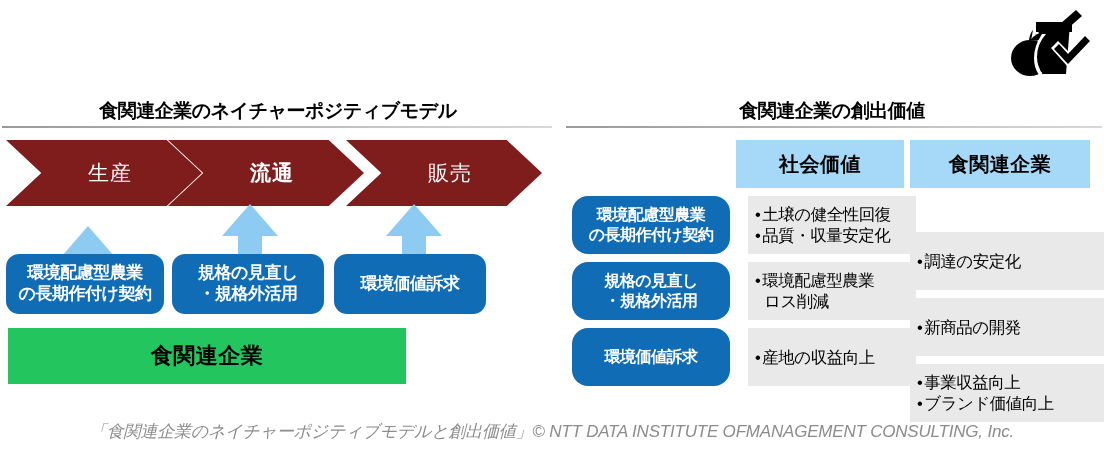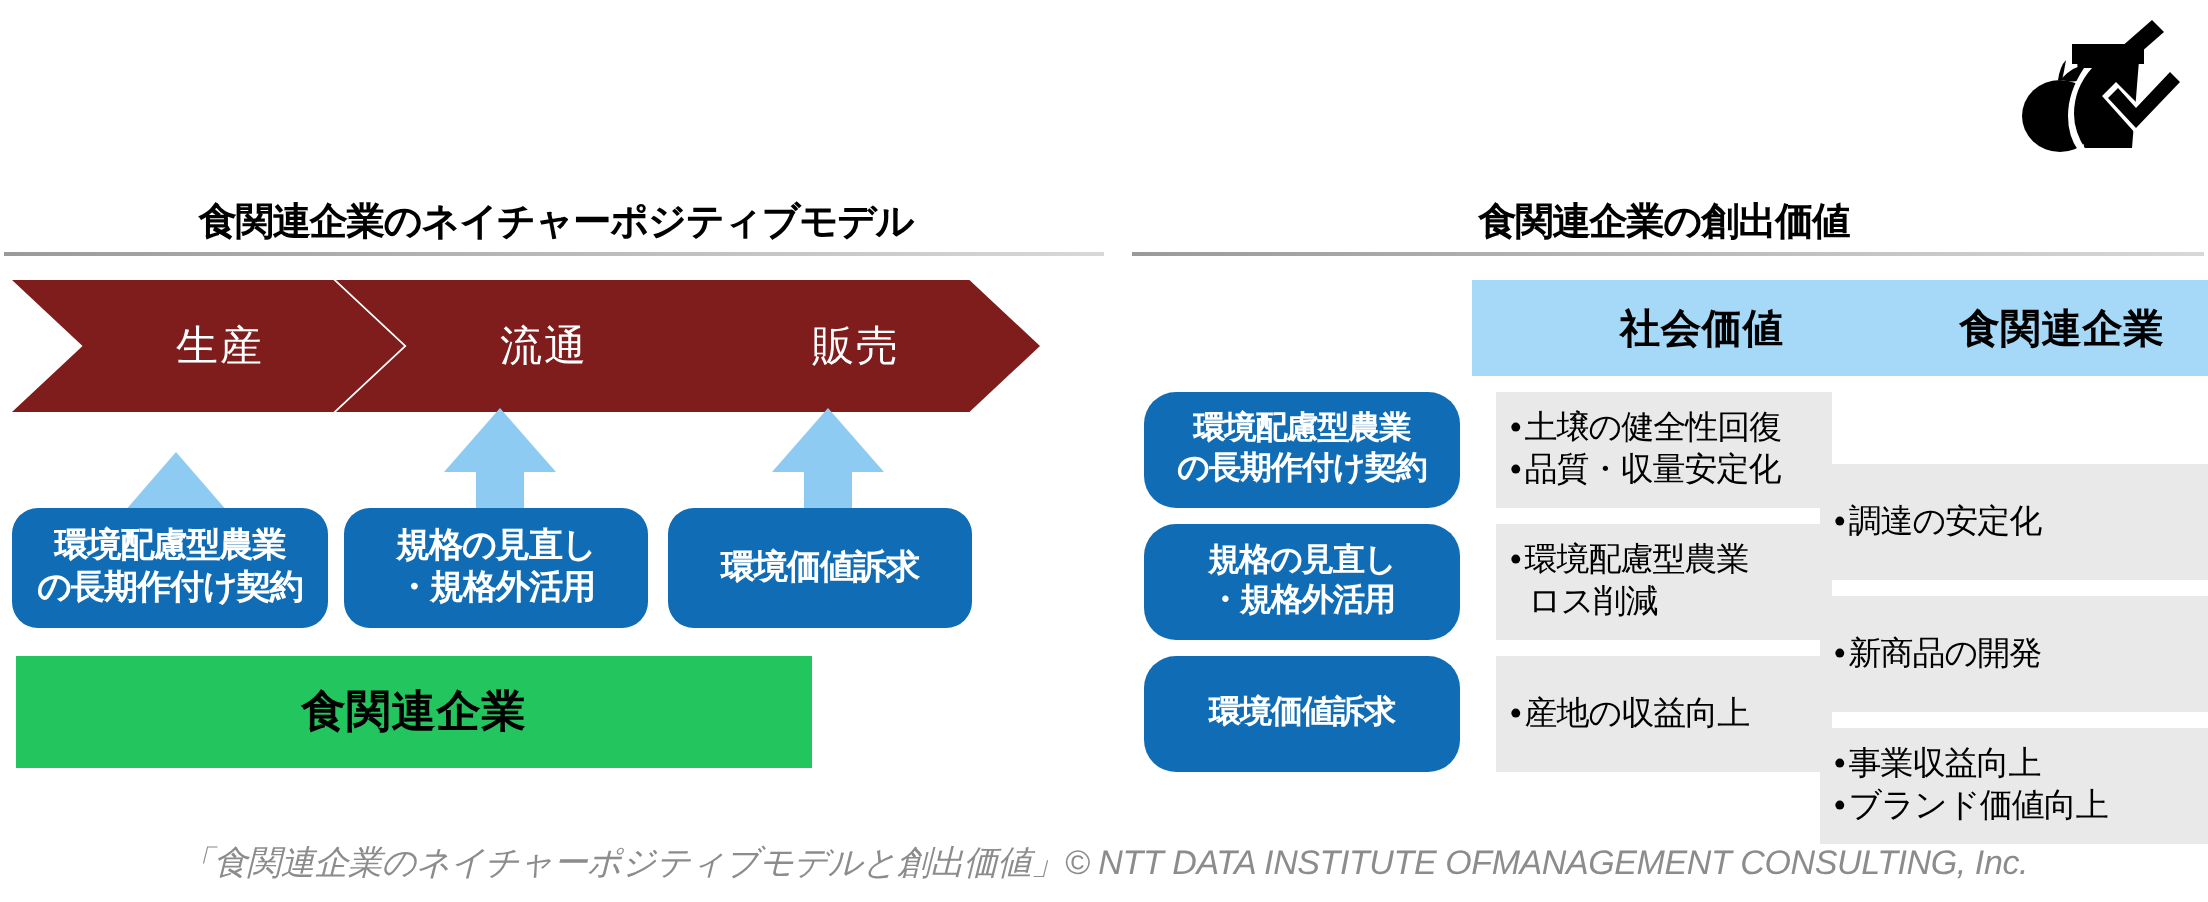--- a/index.html
+++ b/index.html
@@ -58,22 +58,22 @@
     -webkit-clip-path: polygon(0 0, 82% 0, 100% 50%, 82% 100%, 0 100%, 18% 50%);
     clip-path: polygon(0 0, 82% 0, 100% 50%, 82% 100%, 0 100%, 18% 50%);
   }
   .chevron-label {
     color: #ffffff;
     font-size: 21px;
     letter-spacing: 1px;
     transform: translateX(6px);
   }
   #chev-0 { left: 6px;   width: 196px; }
-  #chev-1 { left: 168px; width: 196px; }
-  #chev-2 { left: 324px; width: 196px; }
+  #chev-1 { left: 168px; width: 196px; font-weight: bold; }
+  #chev-2 { left: 346px; width: 196px; }
 
   
   .up-arrow {
     position: absolute;
     background: #8ecbf2;
   }
   .arrow-head {
     position: absolute;
     background: #8ecbf2;
     -webkit-clip-path: polygon(50% 0, 100% 100%, 0 100%);
@@ -134,21 +134,20 @@
     top: 140px;
     height: 48px;
     background: #a6d8f8;
     display: flex;
     align-items: center;
     justify-content: center;
     font-weight: bold;
     font-size: 20px;
     letter-spacing: 0.5px;
     color: #000000;
-    padding-left: 31px;
   }
   #thead-0 { left: 736px; width: 168px; }
   #thead-1 { left: 910px; width: 180px; }
 
   .row-pill {
     position: absolute;
     left: 572px;
     width: 158px;
     background: #0f6cb5;
     border-radius: 16px;

